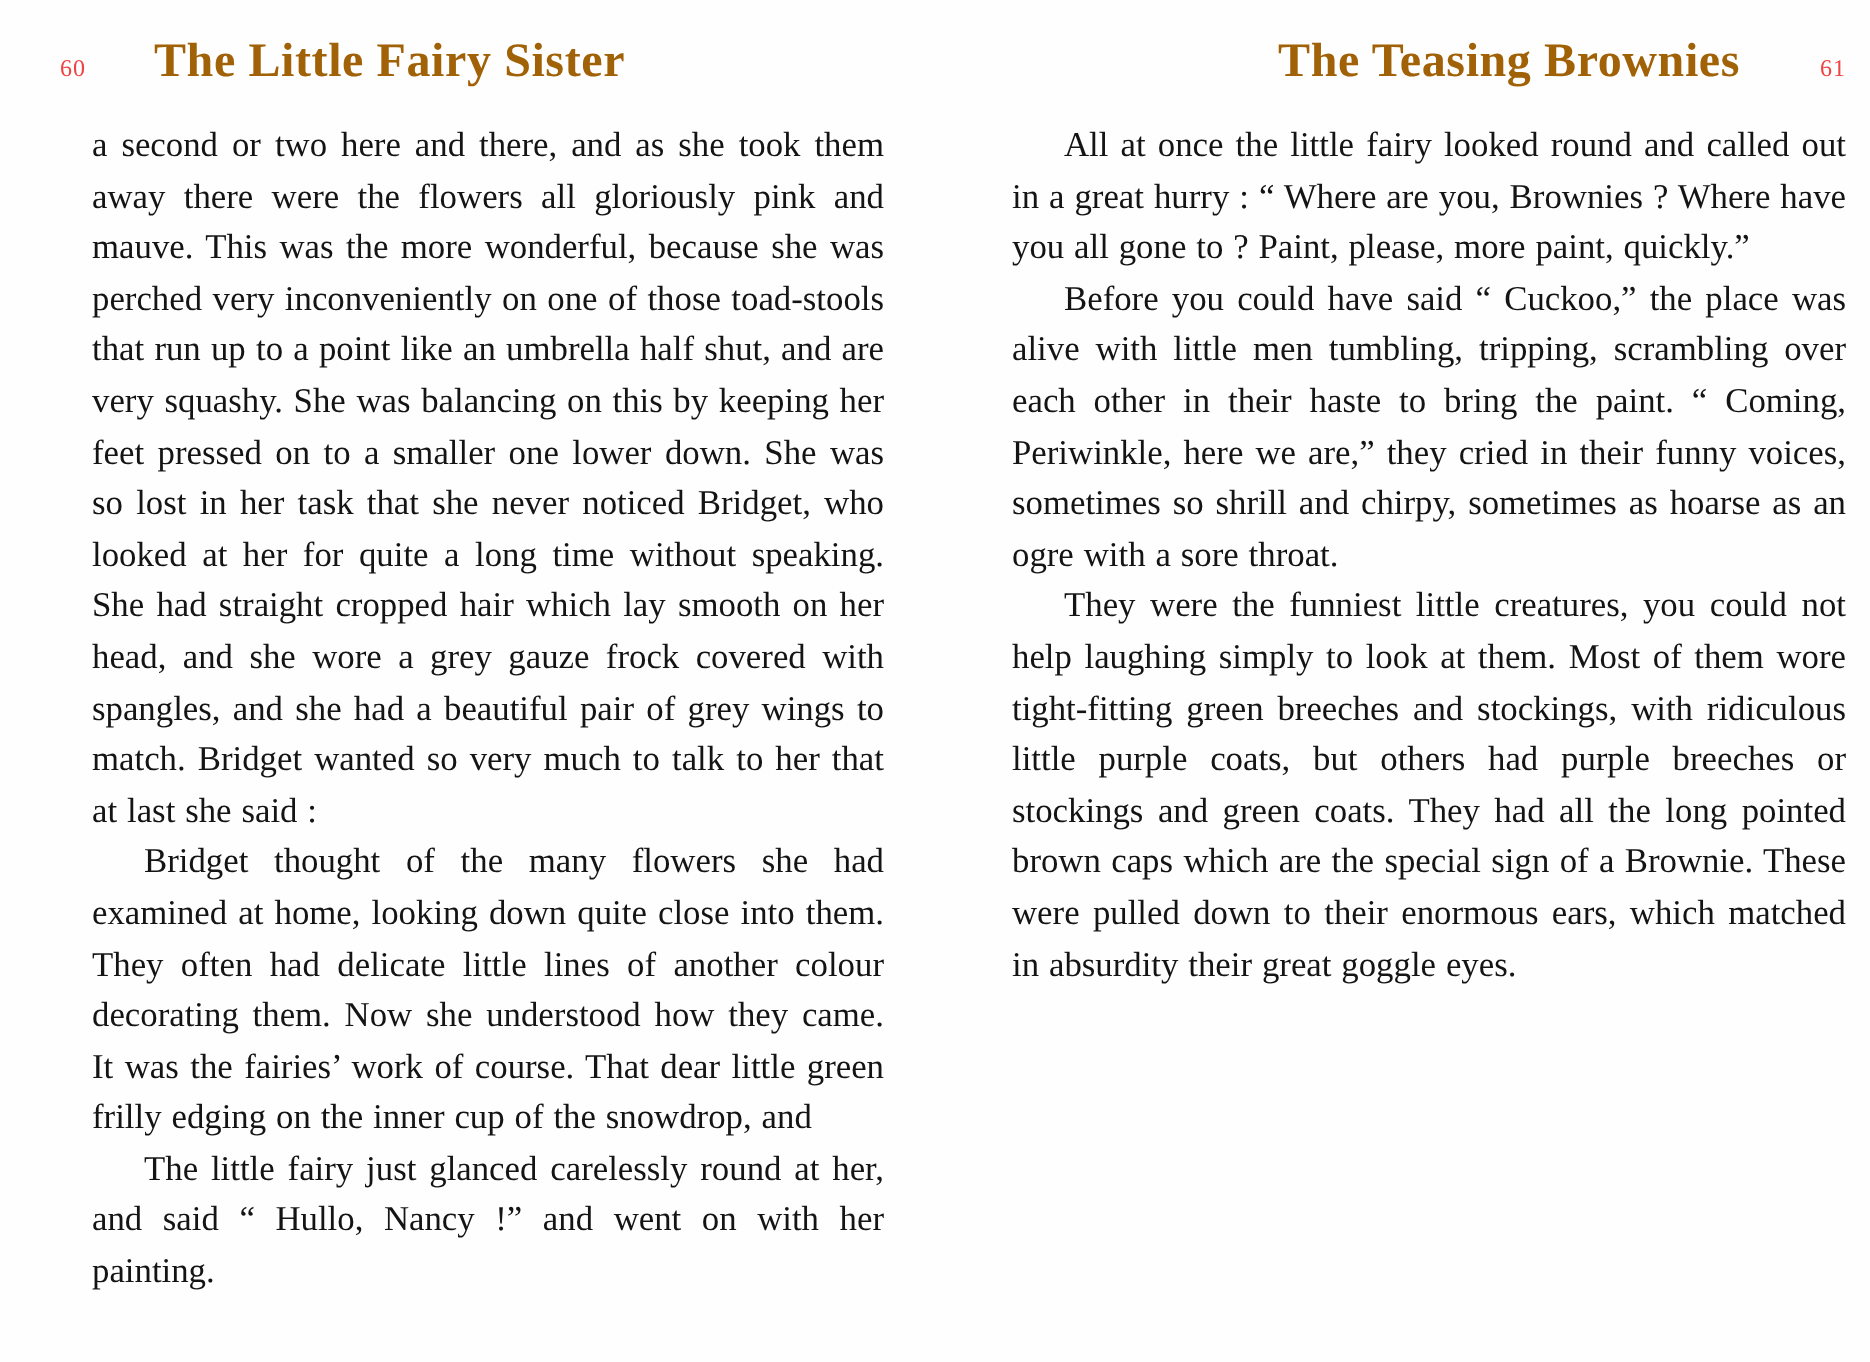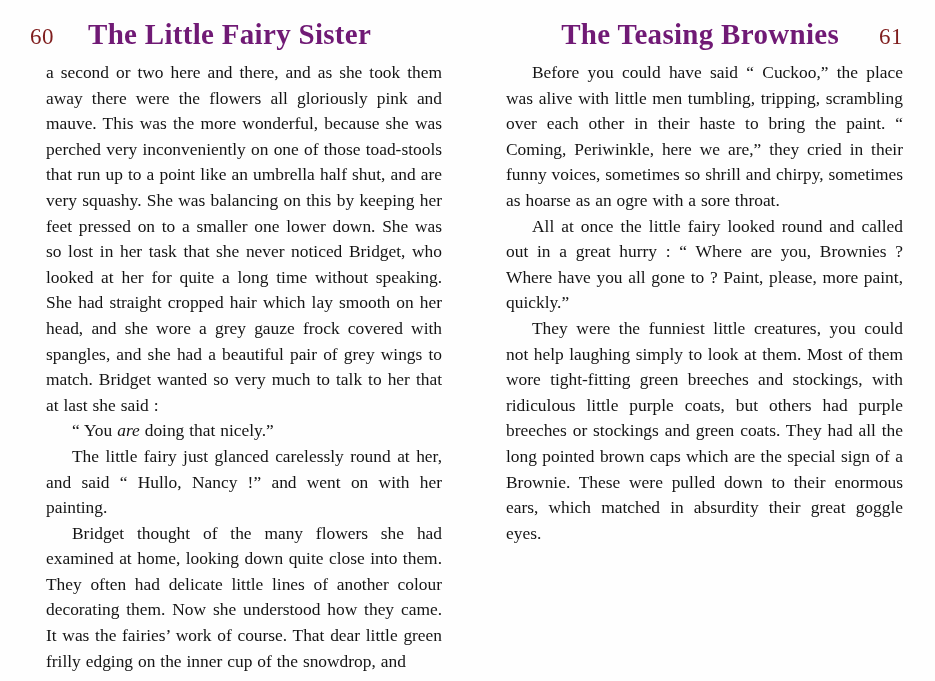--- a/index.html
+++ b/index.html
@@ -20,46 +20,46 @@
     height: 681px;
     background: #fefefe;
     display: flex;
   }
   .page {
     position: relative;
     box-sizing: border-box;
     height: 681px;
   }
   .page-left  { width: 468px; padding: 18px 26px 0 30px; }
-  .page-right { width: 467px; padding: 18px 32px 0 22px; }
+  .page-right { width: 467px; padding: 18px 12px 0 22px; }
 
   
   .running-head {
     display: flex;
     align-items: baseline;
     height: 42px;
     font-size: 24.5px;
     font-weight: bold;
     letter-spacing: 0.3px;
     white-space: nowrap;
   }
   .running-head.left-head  { justify-content: flex-start; }
   .running-head.right-head { justify-content: flex-end; }
 
   .folio {
-    font-size: 23px;
+    font-size: 12px;
     font-weight: normal;
     letter-spacing: 0.5px;
     font-family: "Liberation Serif", "DejaVu Serif", serif;
-    color: #7f1d1d;
+    color: #ef4444;
   }
   .head-title {
-    font-size: 29px;
+    font-size: 24px;
     font-weight: bold;
-    color: #701a75;
+    color: #a16207;
   }
   .left-head .folio { margin-right: 34px; }
   .left-head .head-title { margin-right: 0; }
   .right-head .head-title { margin-right: 40px; }
 
   
   .column {
     font-size: 17.4px;
     line-height: 25.6px;
     text-align: justify;
@@ -108,42 +108,41 @@
 
     <div class="running-head left-head">
       <span class="folio">60</span>
       <span class="head-title">The Little Fairy Sister</span>
     </div>
 
     <div class="column">
 
       <p class="cont">a second or two here and there, and as she took them away there were the flowers all gloriously pink and mauve.  This was the more wonderful, because she was perched very inconveniently on one of those toad-stools that run up to a point like an umbrella half shut, and are very squashy.  She was balancing on this by keeping her feet pressed on to a smaller one lower down.  She was so lost in her task that she never noticed Bridget, who looked at her for quite a long time without speaking.  She had straight cropped hair which lay smooth on her head, and she wore a grey gauze frock covered with spangles, and she had a beautiful pair of grey wings to match.  Bridget wanted so very much to talk to her that at last she said :</p>
 
-      <p class="indent"><span>“ You </span><em>are</em><span> doing that nicely.”</span></p>
+
+      <p class="indent">Bridget thought of the many flowers she had examined at home, looking down quite close into them.  They often had delicate little lines of another colour decorating them.  Now she understood how they came.  It was the fairies’ work of course.  That dear little green frilly edging on the inner cup of the snowdrop, and</p>
 
       <p class="indent">The little fairy just glanced carelessly round at her, and said “ Hullo, Nancy !” and went on with her painting.</p>
-
-      <p class="indent">Bridget thought of the many flowers she had examined at home, looking down quite close into them.  They often had delicate little lines of another colour decorating them.  Now she understood how they came.  It was the fairies’ work of course.  That dear little green frilly edging on the inner cup of the snowdrop, and</p>
 
     </div>
   </div>
 
   <div class="page page-right">
 
     <div class="running-head right-head">
       <span class="head-title">The Teasing Brownies</span>
       <span class="folio">61</span>
     </div>
 
     <div class="column">
 
 
+      <p class="indent">All at once the little fairy looked round and called out in a great hurry : “ Where are you, Brownies ?  Where have you all gone to ?  Paint, please, more paint, quickly.”</p>
+
       <p class="indent">Before you could have said “ Cuckoo,” the place was alive with little men tumbling, tripping, scrambling over each other in their haste to bring the paint.  “ Coming, Periwinkle, here we are,” they cried in their funny voices, sometimes so shrill and chirpy, sometimes as hoarse as an ogre with a sore throat.</p>
-
-      <p class="indent">All at once the little fairy looked round and called out in a great hurry : “ Where are you, Brownies ?  Where have you all gone to ?  Paint, please, more paint, quickly.”</p>
 
       <p class="indent">They were the funniest little creatures, you could not help laughing simply to look at them. Most of them wore tight-fitting green breeches and stockings, with ridiculous little purple coats, but others had purple breeches or stockings and green coats.  They had all the long pointed brown caps which are the special sign of a Brownie.  These were pulled down to their enormous ears, which matched in absurdity their great goggle eyes.</p>
 
 
     </div>
   </div>
 
 </div>
 
 </body></html>

